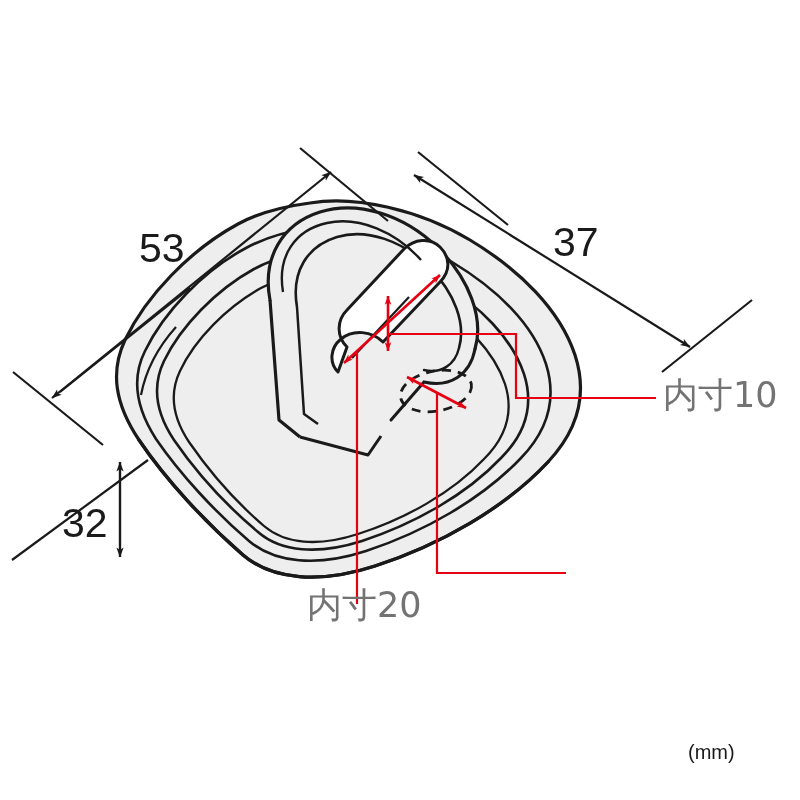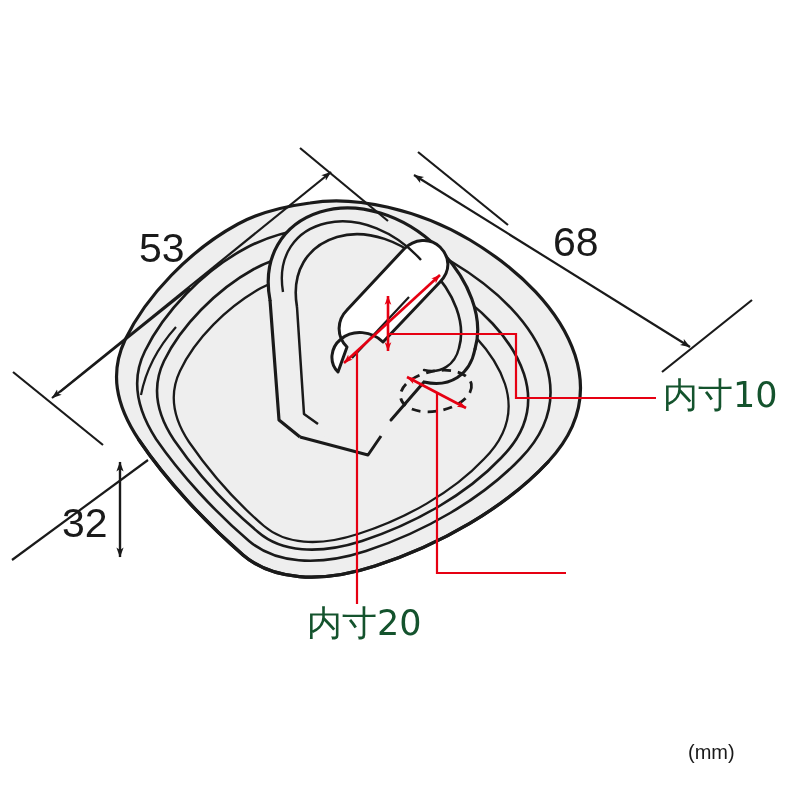--- a/index.html
+++ b/index.html
@@ -25,21 +25,21 @@
     width: 800px;
     height: 800px;
     display: block;
   }
   .lbl {
     position: absolute;
     white-space: nowrap;
     line-height: 1;
   }
   .lbl-black { color: #1a1a1a; }
-  .lbl-red   { color: #14532d; }
+  .lbl-red   { color: #737373; }
   .dim-num {
     font-size: 41px;
     letter-spacing: 0px;
   }
   .jp-note {
     font-size: 35px;
     font-family: "DejaVu Sans", "Liberation Sans", sans-serif;
   }
   .unit-note {
     font-size: 20px;
@@ -190,25 +190,25 @@
       <line x1="388" y1="296" x2="388" y2="351" stroke="#e60012" stroke-width="2.6" marker-start="url(#arrRedStart)" marker-end="url(#arrRed)"></line>
       <polyline points="388,334 516,334 516,398 656,398" fill="none" stroke="#e60012" stroke-width="2.2"></polyline>
 
       <line x1="466" y1="408" x2="407" y2="377" stroke="#e60012" stroke-width="2.6" marker-start="url(#arrRedStart)" marker-end="url(#arrRed)"></line>
       <polyline points="437,392 437,573 566,573" fill="none" stroke="#e60012" stroke-width="2.2"></polyline>
     </g>
   </svg>
 
   <div class="lbl lbl-black dim-num" style="left:139px; top:228px;">53</div>
 
-  <div class="lbl lbl-black dim-num" style="left:553px; top:222px;">68</div>
+  <div class="lbl lbl-black dim-num" style="left:553px; top:222px;">37</div>
 
   <div class="lbl lbl-black dim-num" style="left:62px; top:503px;">32</div>
 
   <div class="lbl lbl-red jp-note" style="left:663px; top:378px;">内寸10</div>
 
 
 
-  <div class="lbl lbl-red jp-note" style="left:307px; top:606px;">内寸20</div>
+  <div class="lbl lbl-red jp-note" style="left:307px; top:588px;">内寸20</div>
 
   <div class="lbl lbl-black unit-note" style="left:688px; top:742px;">(mm)</div>
 
 </div>
 
 </body></html>

